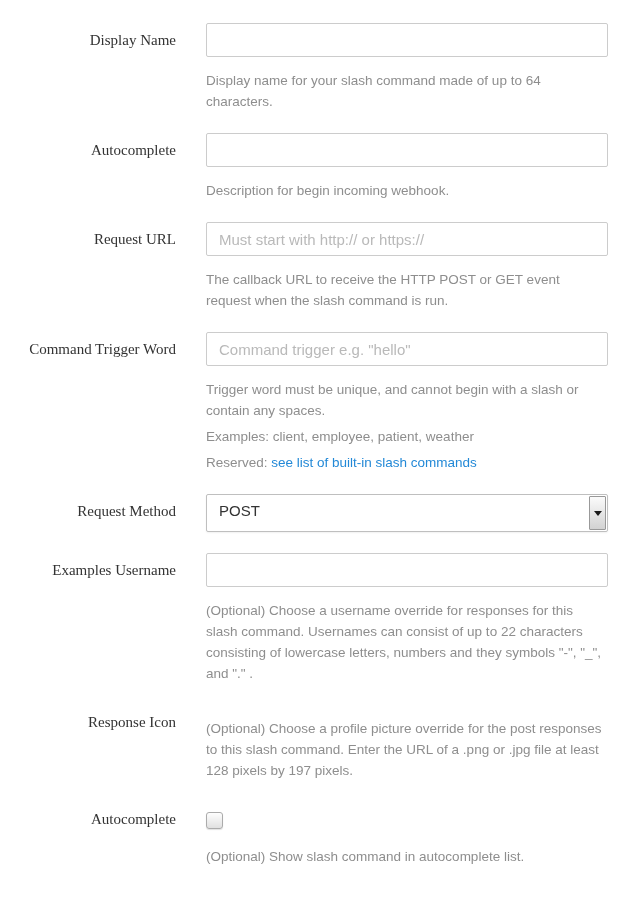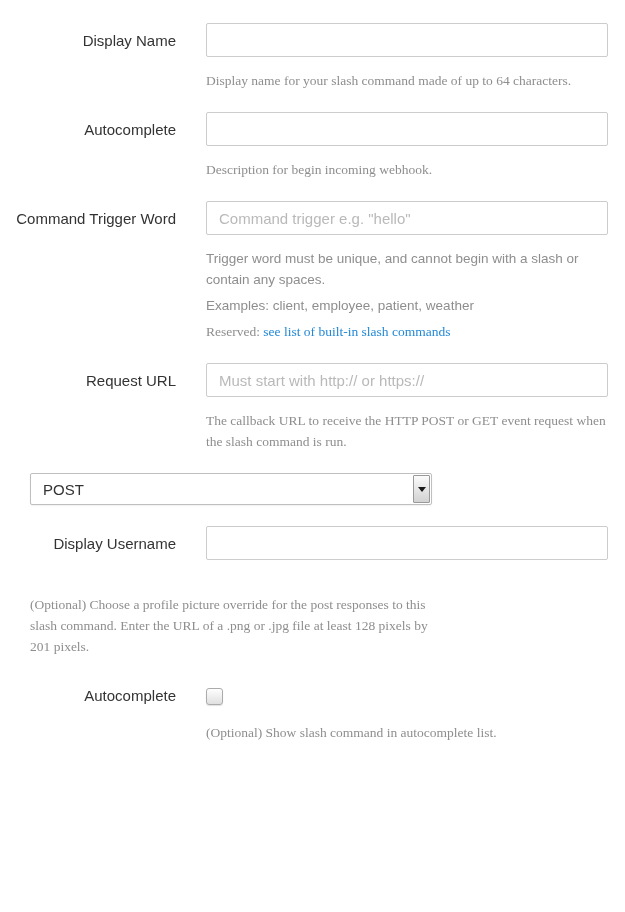--- a/index.html
+++ b/index.html
@@ -18,20 +18,21 @@
     display: flex;
     margin-bottom: 21px;
   }
   .lbl {
     flex: 0 0 176px;
     text-align: right;
     padding-top: 8px;
     font-size: 15px;
     line-height: 19px;
     color: #333333;
+    font-family: Liberation Serif, serif;
   }
   .ctl {
     margin-left: 30px;
     width: 402px;
   }
   .txt {
     width: 402px;
     height: 34px;
     border: 1px solid #cccccc;
     border-radius: 2px;
@@ -43,30 +44,30 @@
     background: #ffffff;
   }
   .txt::placeholder { color: #b9b9b9; opacity: 1; }
   .help {
     margin-top: 13px;
     font-size: 13.5px;
     line-height: 21px;
     color: #8e8e8e;
   }
   .help p { margin: 0 0 5px 0; }
-  .help p:last-child { margin-bottom: 0; font-family: Liberation Serif, serif; }
+  .help p:last-child { margin-bottom: 0; }
   .help a {
     text-decoration: none;
     cursor: pointer;
   }
   
   .selbox {
     position: relative;
     width: 402px;
-    height: 32px;
+    height: 38px;
     border: 1px solid #bfbfbf;
     border-radius: 2px;
     background: #ffffff;
     box-shadow: 0 1px 2px rgba(0,0,0,0.06);
     cursor: pointer;
   }
   .selbox .val {
     display: block;
     line-height: 32px;
     padding-left: 12px;
@@ -128,61 +129,66 @@
     <label class="lbl">Autocomplete</label>
     <div class="ctl">
       <input class="txt" type="text" style="">
       <div class="help">
         <p>Description for begin incoming webhook.</p>
       </div>
     </div>
   </div>
 
   <div class="form-row">
+    <label class="lbl">Request URL</label>
+    <div class="ctl">
+      <input class="txt" type="text" placeholder="Must start with http:// or https://" style="">
+      <div class="help">
+        <p>The callback URL to receive the HTTP POST or GET event request when the slash command is run.</p>
+      </div>
+    </div>
+  </div>
+
+  <div class="form-row">
     <label class="lbl">Command Trigger Word</label>
     <div class="ctl">
       <input class="txt" type="text" placeholder="Command trigger e.g. &quot;hello&quot;" style="">
       <div class="help">
         <p>Trigger word must be unique, and cannot begin with a slash or contain any spaces.</p>
         <p>Examples: client, employee, patient, weather</p>
         <p><span>Reserved: </span><a href="#" style="color: rgb(35, 137, 215);">see list of built-in slash commands</a></p>
       </div>
     </div>
   </div>
 
   <div class="form-row">
-    <label class="lbl">Request URL</label>
-    <div class="ctl">
-      <input class="txt" type="text" placeholder="Must start with http:// or https://" style="">
-      <div class="help">
-        <p>The callback URL to receive the HTTP POST or GET event request when the slash command is run.</p>
-      </div>
-    </div>
-  </div>
-
-  <div class="form-row">
+    <label class="lbl">Request Method</label>
     <div class="ctl">
       <div class="selbox">
         <span class="val">POST</span>
         <span class="btn"></span>
       </div>
     </div>
   </div>
 
   <div class="form-row">
-    <label class="lbl">Display Username</label>
+    <label class="lbl">Examples Username</label>
     <div class="ctl">
       <input class="txt" type="text" style="">
-    </div>
-  </div>
-
-  <div class="form-row">
-    <div class="ctl">
-      <div class="help">
-        <p>(Optional) Choose a profile picture override for the post responses to this slash command. Enter the URL of a .png or .jpg file at least 128 pixels by 201 pixels.</p>
+      <div class="help">
+        <p>(Optional) Choose a username override for responses for this slash command. Usernames can consist of up to 22 characters consisting of lowercase letters, numbers and they symbols "-", "_", and "." .</p>
+      </div>
+    </div>
+  </div>
+
+  <div class="form-row">
+    <label class="lbl">Response Icon</label>
+    <div class="ctl">
+      <div class="help">
+        <p>(Optional) Choose a profile picture override for the post responses to this slash command. Enter the URL of a .png or .jpg file at least 128 pixels by 197 pixels.</p>
       </div>
     </div>
   </div>
 
   <div class="form-row">
     <label class="lbl">Autocomplete</label>
     <div class="ctl">
       <input class="cb" type="checkbox" style="">
       <div class="help">
         <p>(Optional) Show slash command in autocomplete list.</p>

